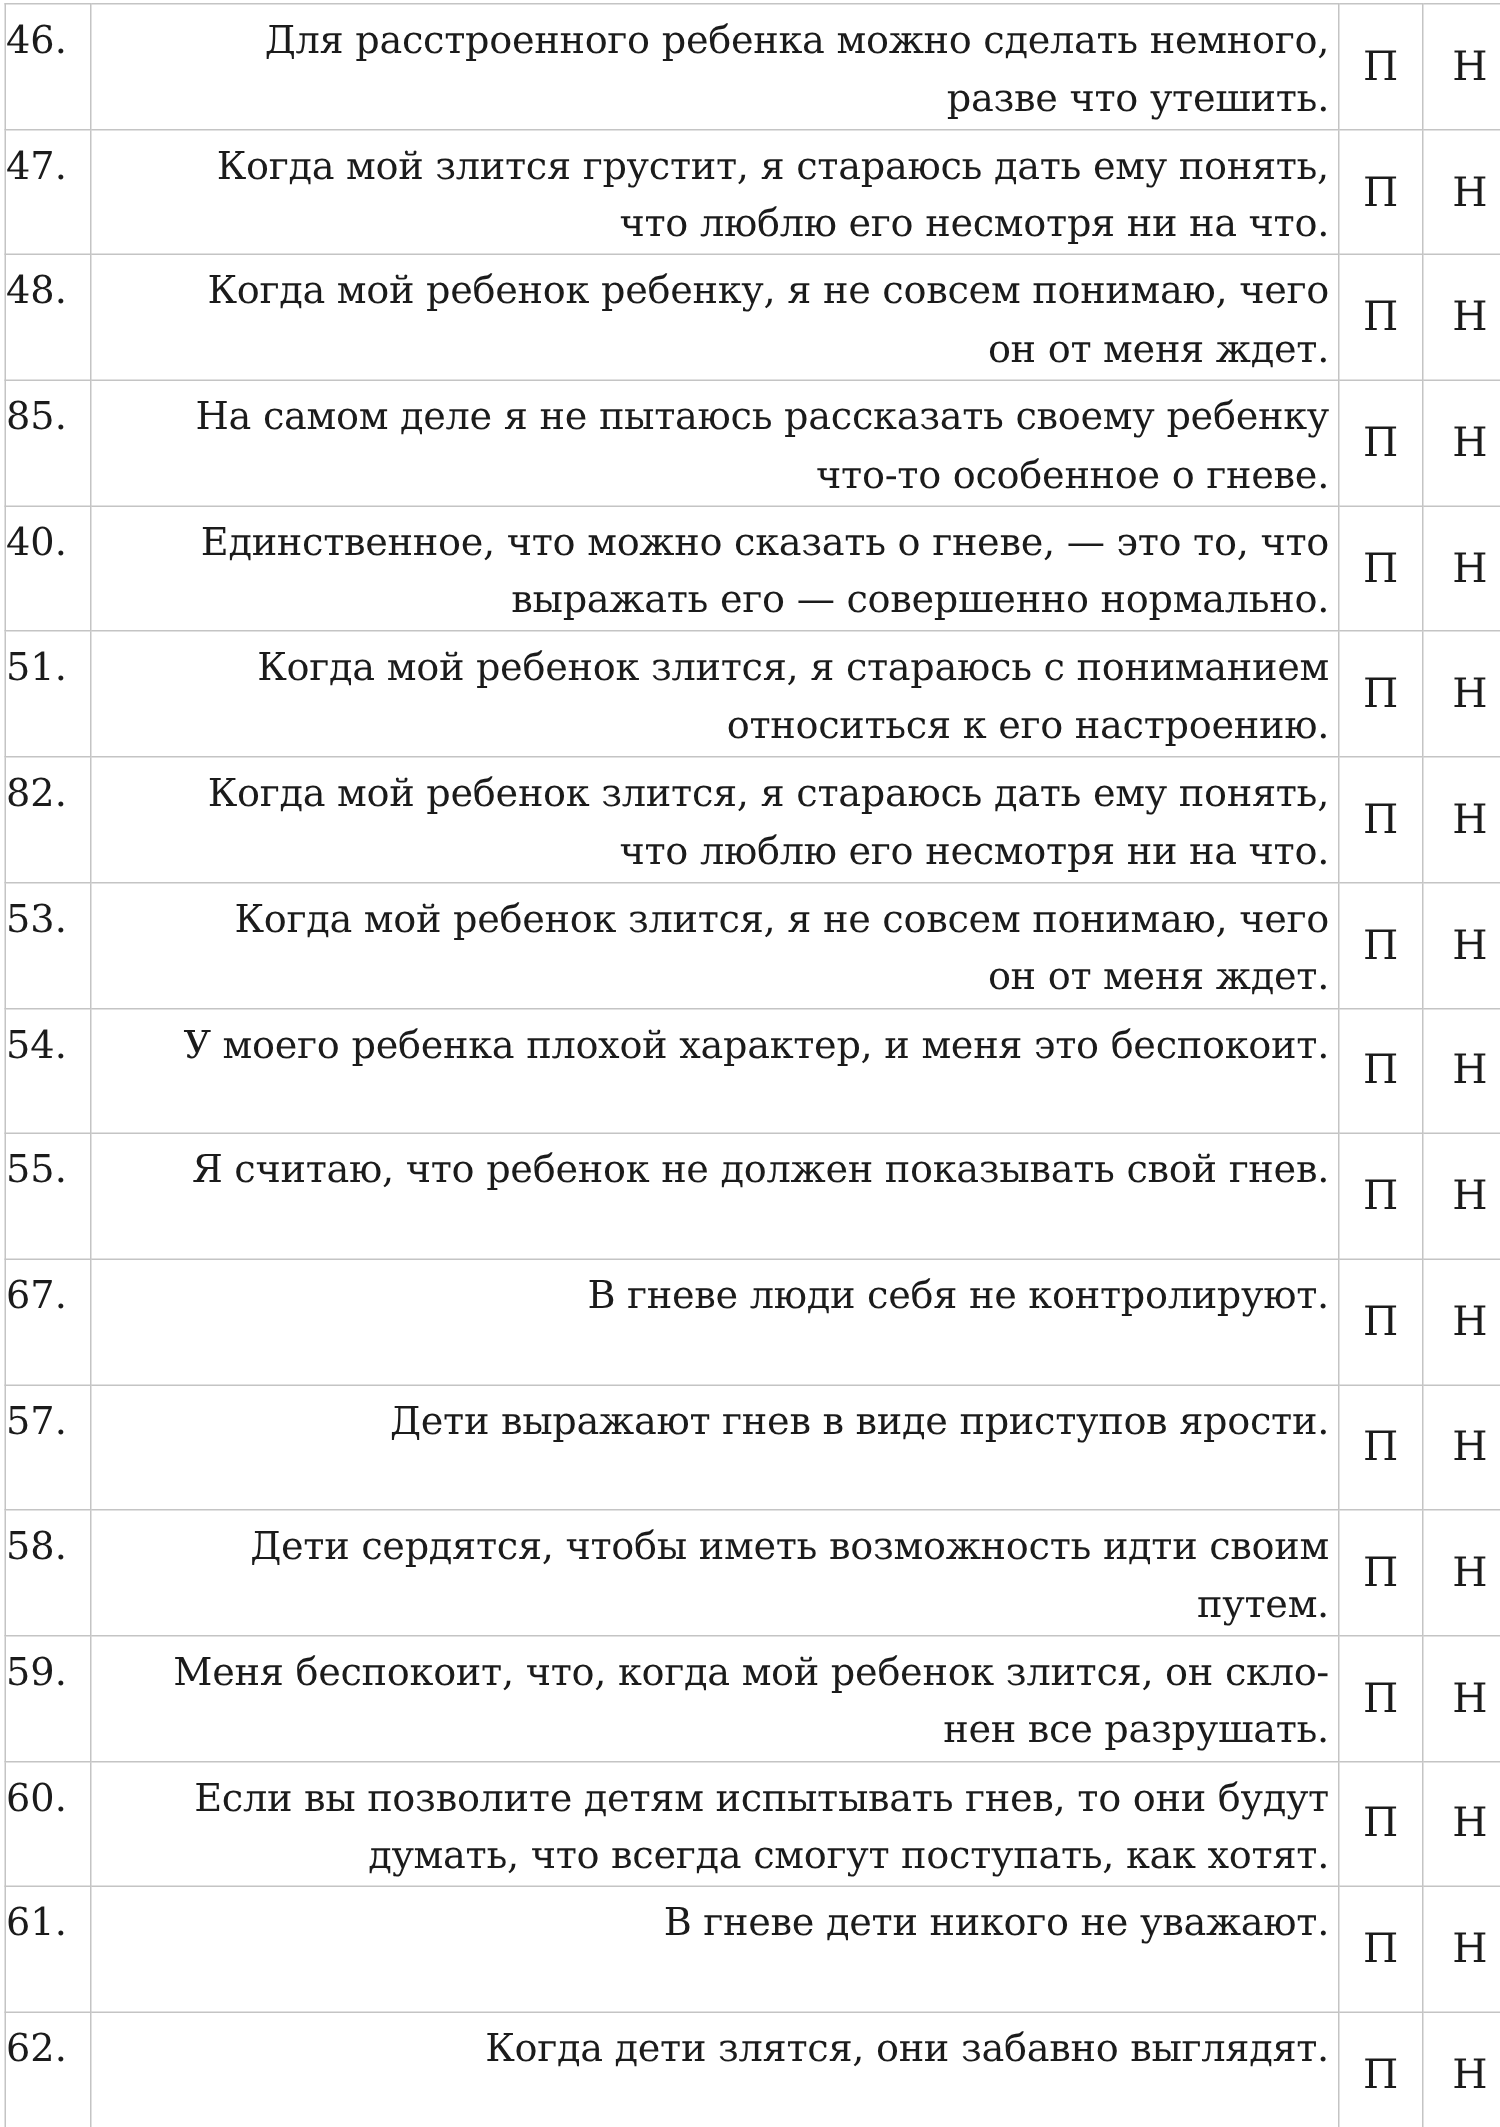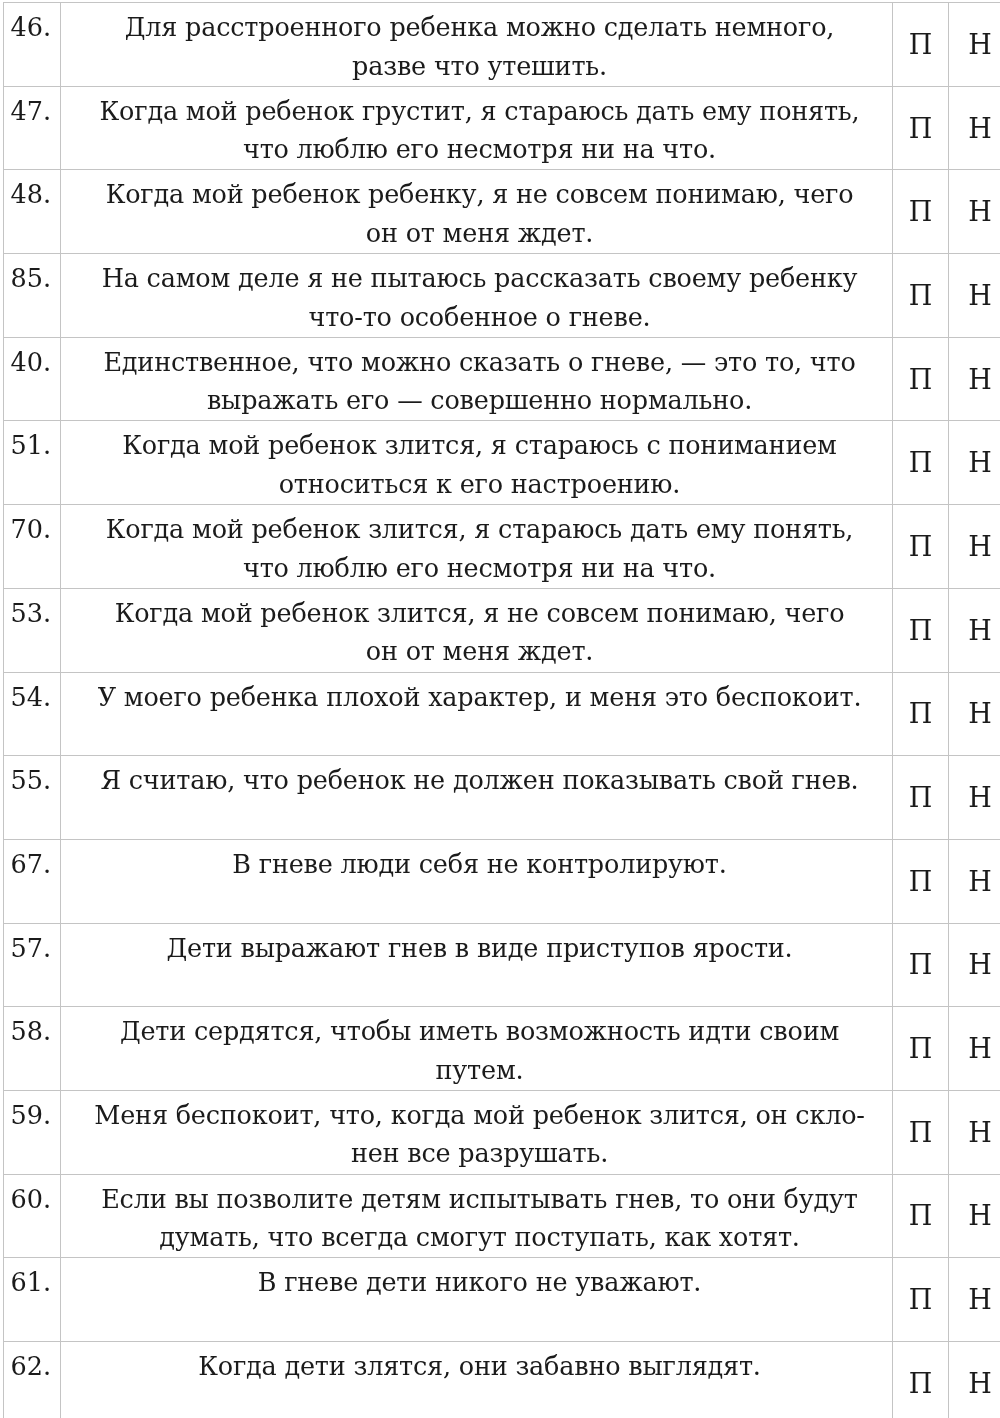--- a/index.html
+++ b/index.html
@@ -22,28 +22,27 @@
     margin-top: 2px;
   }
   table.quiz td {
     border: 1px solid #c4c4c4;
     height: 77.7px;
     box-sizing: content-box;
     overflow: hidden;
   }
   td.num {
     vertical-align: top;
-    text-align: right;
     padding: 5px 9px 0 0;
     font-size: 25.5px;
     line-height: 38.5px;
   }
   td.text {
     vertical-align: top;
-    text-align: center;
+    text-align: right;
     padding: 5px 6px 0 12px;
     font-size: 25.5px;
     line-height: 38.5px;
     white-space: pre-line;
     letter-spacing: -0.2px;
   }
   td.opt {
     vertical-align: middle;
     text-align: center;
     font-size: 27px;
@@ -65,21 +64,21 @@
   <tr>
     <td class="num">46.</td>
     <td class="text">Для расстроенного ребенка можно сделать немного,
 разве что утешить.</td>
     <td class="opt">П</td>
     <td class="opt">Н</td>
   </tr>
 
   <tr>
     <td class="num">47.</td>
-    <td class="text">Когда мой ребенок грустит, я стараюсь дать ему понять,
+    <td class="text">Когда мой злится грустит, я стараюсь дать ему понять,
 что люблю его несмотря ни на что.</td>
     <td class="opt">П</td>
     <td class="opt">Н</td>
   </tr>
 
   <tr>
     <td class="num">48.</td>
     <td class="text">Когда мой ребенок ребенку, я не совсем понимаю, чего
 он от меня ждет.</td>
     <td class="opt">П</td>
@@ -104,21 +103,21 @@
 
   <tr>
     <td class="num">51.</td>
     <td class="text">Когда мой ребенок злится, я стараюсь с пониманием
 относиться к его настроению.</td>
     <td class="opt">П</td>
     <td class="opt">Н</td>
   </tr>
 
   <tr>
-    <td class="num">70.</td>
+    <td class="num">82.</td>
     <td class="text">Когда мой ребенок злится, я стараюсь дать ему понять,
 что люблю его несмотря ни на что.</td>
     <td class="opt">П</td>
     <td class="opt">Н</td>
   </tr>
 
   <tr>
     <td class="num">53.</td>
     <td class="text">Когда мой ребенок злится, я не совсем понимаю, чего
 он от меня ждет.</td>

